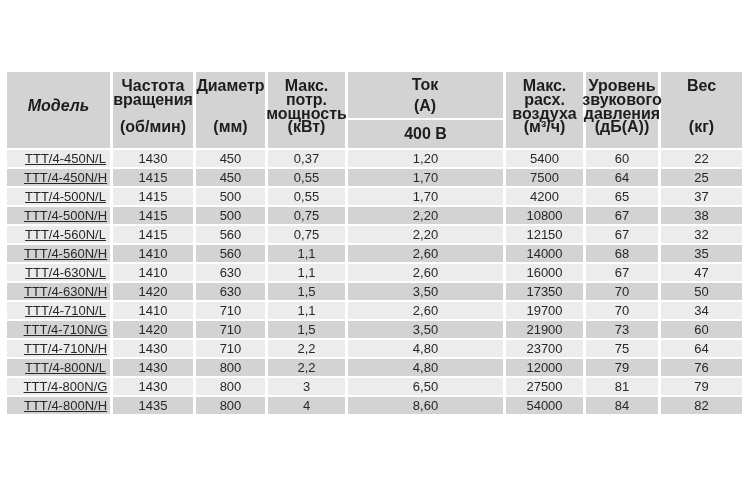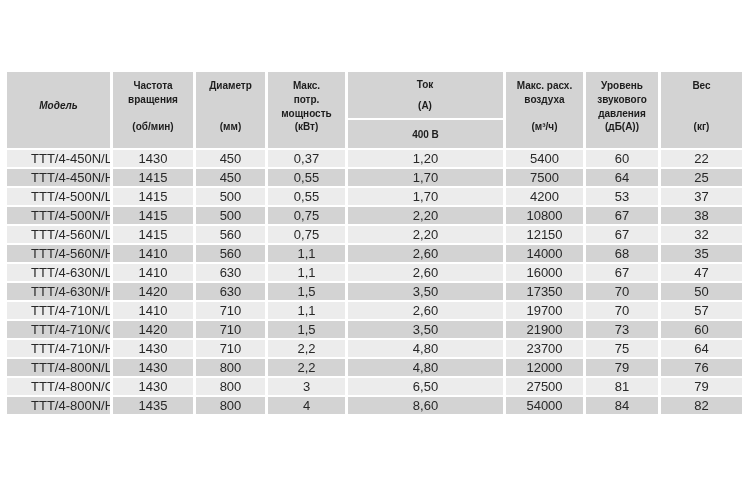--- a/index.html
+++ b/index.html
@@ -14,21 +14,21 @@
   .spec-table {
     border-collapse: separate;
     border-spacing: 3px 2px;
     table-layout: fixed;
     width: 741px;
     margin: 70px 0 0 4px;
   }
   .spec-table th {
     background: #d3d3d3;
     color: #1d1d1d;
-    font-size: 10px;
+    font-size: 16px;
     font-weight: bold;
     padding: 0;
     vertical-align: top;
   }
   .hwrap {
     height: 69px;
     display: flex;
     flex-direction: column;
     justify-content: space-between;
     align-items: center;
@@ -65,22 +65,23 @@
     height: 17px;
     line-height: 17px;
     padding: 0;
     overflow: hidden;
     white-space: nowrap;
   }
   .spec-table tbody tr:nth-child(even) td {
     background: #d3d3d3;
   }
   .spec-table td.model {
-    text-align: left;
-    padding-left: 24px;
+    text-align: center;
+    padding-left: 14px;
+    text-decoration: underline;
   }
 </style>
 </head>
 <body>
 
 <table class="spec-table">
   <colgroup>
     <col style="width:103px">
     <col style="width:80px">
     <col style="width:69px">
@@ -171,21 +172,21 @@
         <td>64</td>
         <td>25</td>
       </tr>
       <tr>
         <td class="model">TTT/4-500N/L</td>
         <td>1415</td>
         <td>500</td>
         <td>0,55</td>
         <td>1,70</td>
         <td>4200</td>
-        <td>53</td>
+        <td>65</td>
         <td>37</td>
       </tr>
       <tr>
         <td class="model">TTT/4-500N/H</td>
         <td>1415</td>
         <td>500</td>
         <td>0,75</td>
         <td>2,20</td>
         <td>10800</td>
         <td>67</td>
@@ -232,21 +233,21 @@
         <td>50</td>
       </tr>
       <tr>
         <td class="model">TTT/4-710N/L</td>
         <td>1410</td>
         <td>710</td>
         <td>1,1</td>
         <td>2,60</td>
         <td>19700</td>
         <td>70</td>
-        <td>57</td>
+        <td>34</td>
       </tr>
       <tr>
         <td class="model">TTT/4-710N/G</td>
         <td>1420</td>
         <td>710</td>
         <td>1,5</td>
         <td>3,50</td>
         <td>21900</td>
         <td>73</td>
         <td>60</td>

